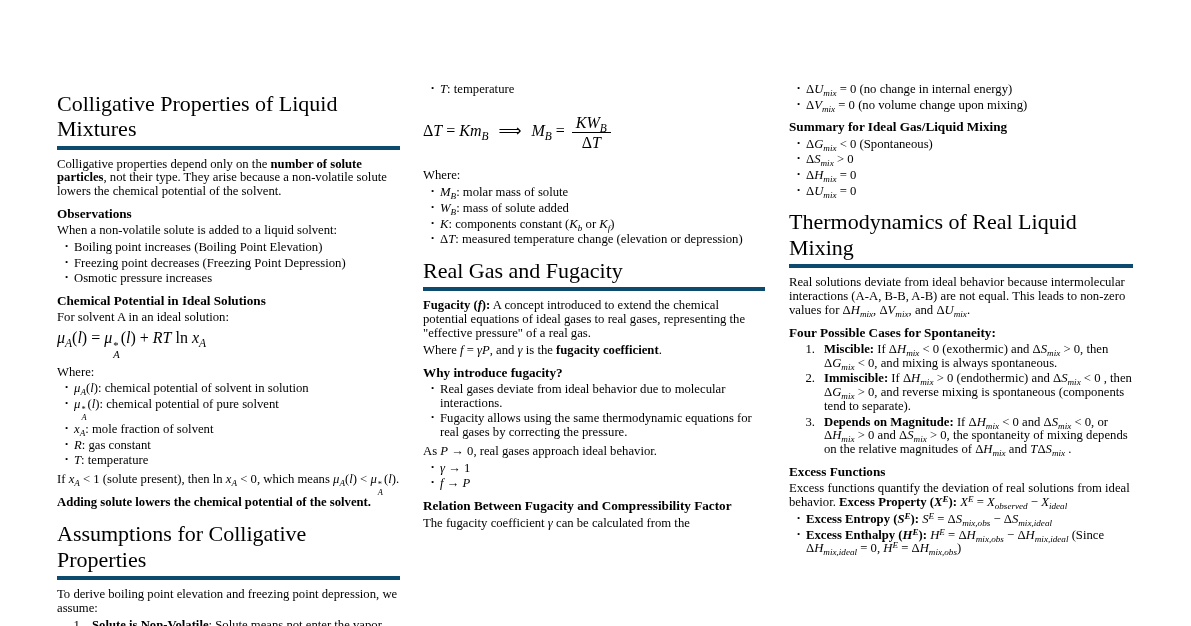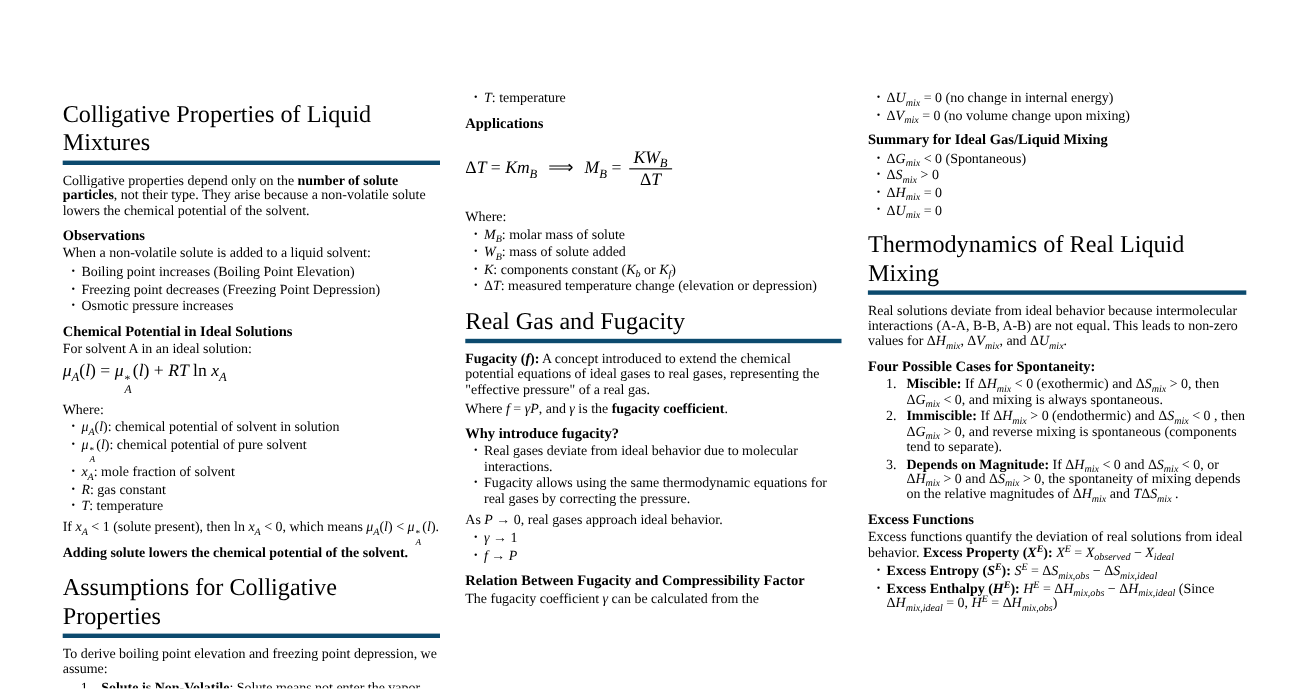--- a/index.html
+++ b/index.html
@@ -109,21 +109,20 @@
         </div>
       </div>
     </div>
   <div class="col" id="col2">
       <div class="ul">
         <div class="li">
           <span class="bullet">•</span>
           <span class="li-text"><span class="it">T</span><span>: temperature</span></span>
         </div>
       </div>
-      <div class="h2"><span>Applications</span></div>
       <div class="math"><span>Δ</span><span class="it">T</span><span> = </span><span class="it">Km</span><span class="it pos-sub">B</span><span class="arrow">⟹</span><span class="it">M</span><span class="it pos-sub">B</span><span> = </span><span class="frac"><span class="num"><span class="it">KW</span><span class="it pos-sub">B</span></span><span class="den"><span>Δ</span><span class="it">T</span></span></span></div>
       <div class="p"><span>Where:</span></div>
       <div class="ul">
         <div class="li">
           <span class="bullet">•</span>
           <span class="li-text"><span class="it">M</span><span class="it pos-sub">B</span><span>: molar mass of solute</span></span>
         </div>
         <div class="li">
           <span class="bullet">•</span>
           <span class="li-text"><span class="it">W</span><span class="it pos-sub">B</span><span>: mass of solute added</span></span>

